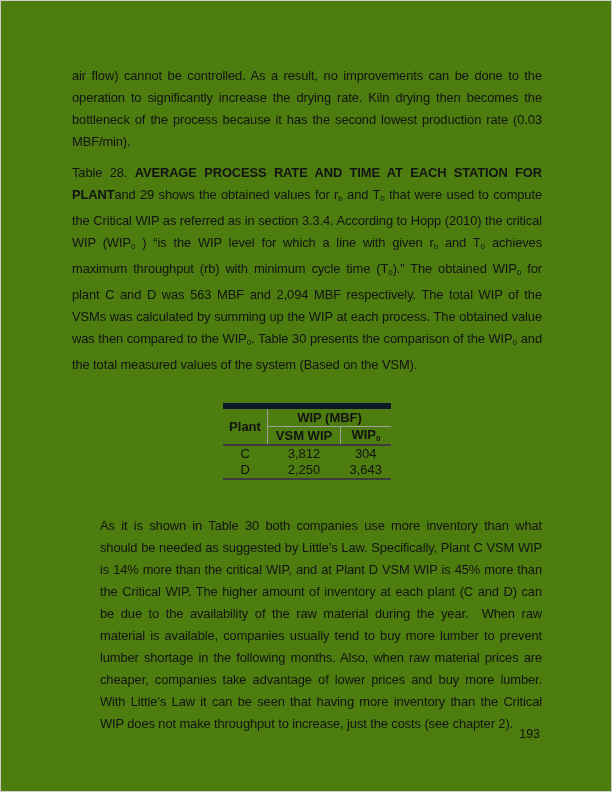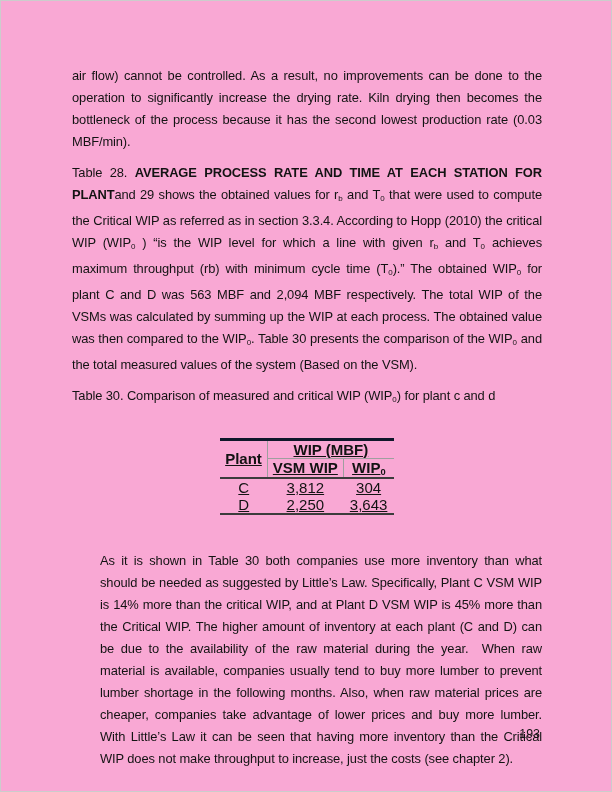--- a/index.html
+++ b/index.html
@@ -1,20 +1,20 @@
 <!DOCTYPE html>
 <html><head>
 <meta charset="utf-8">
 <style>
   html,body {margin:0; padding:0; background:#ffffff;}
   .page {
     position:relative;
     width:612px; height:792px;
     box-sizing:border-box;
-    background:#f9a8d4;
+    background:#4d7c0f;
     border:1px solid #cccccc;
     font-family:"Liberation Sans", sans-serif;
     color:#131313;
     overflow:hidden;
   }
   .content {
     position:absolute;
     left:71px; top:64px;
     width:470px;
   }
@@ -28,24 +28,23 @@
   .caption {margin-bottom:0;}
   .b {font-weight:700;}
   .sub {font-size:0.62em; vertical-align:-0.24em; letter-spacing:0;}
   .table-wrap {
     margin-top:27px;
     display:flex;
     justify-content:center;
   }
   table.wip-table {
     border-collapse:collapse;
-    font-size:15px;
-    border-top:3px solid #0f172a;
+    font-size:13px;
+    border-top:6px solid #0f172a;
     border-bottom:2px solid #3c3c3c;
-    text-decoration:underline;
   }
   table.wip-table th, table.wip-table td {
     padding:0 5px;
     text-align:center;
     white-space:nowrap;
   }
   table.wip-table thead th {font-weight:700; height:17px;}
   th.plant-cell {border-right:1px solid #9f9f9f; border-bottom:2px solid #3c3c3c; min-width:34px;}
   th.group-cell {border-bottom:1px solid #9f9f9f;}
   th.vsm-cell {border-right:1px solid #9f9f9f; border-bottom:2px solid #3c3c3c; min-width:62px;}
@@ -62,21 +61,20 @@
 </head>
 <body>
 
 <div class="page">
   <div class="content">
 
     <p class="para"><span>air flow) cannot be controlled. As a result, no improvements can be done to the operation to significantly increase the drying rate. Kiln drying then becomes the bottleneck of the process because it has the second lowest production rate (0.03 MBF/min).</span></p>
 
     <p class="para"><span>Table 28. </span><span class="b">AVERAGE PROCESS RATE AND TIME AT EACH STATION FOR PLANT</span><span>and 29 shows the obtained values for r</span><span class="sub">b</span><span> and T</span><span class="sub">0</span><span> that were used to compute the Critical WIP as referred as in section 3.3.4. According to Hopp (2010) the critical WIP (WIP</span><span class="sub">0</span><span> ) “is the WIP level for which a line with given r</span><span class="sub">b</span><span> and T</span><span class="sub">0</span><span> achieves maximum throughput (rb) with minimum cycle time (T</span><span class="sub">0</span><span>).” The obtained WIP</span><span class="sub">0</span><span> for plant C and D was 563 MBF and 2,094 MBF respectively. The total WIP of the VSMs was calculated by summing up the WIP at each process. The obtained value was then compared to the WIP</span><span class="sub">0</span><span>. Table 30 presents the comparison of the WIP</span><span class="sub">0</span><span> and the total measured values of the system (Based on the VSM).</span></p>
 
-    <p class="para caption"><span>Table 30. Comparison of measured and critical WIP (WIP</span><span class="sub">0</span><span>) for plant c and d</span></p>
 
     <div class="table-wrap">
       <table class="wip-table">
         <thead>
           <tr>
             <th class="plant-cell" rowspan="2">Plant</th>
             <th class="group-cell" colspan="2">WIP (MBF)</th>
           </tr>
           <tr>
             <th class="vsm-cell">VSM WIP</th>

